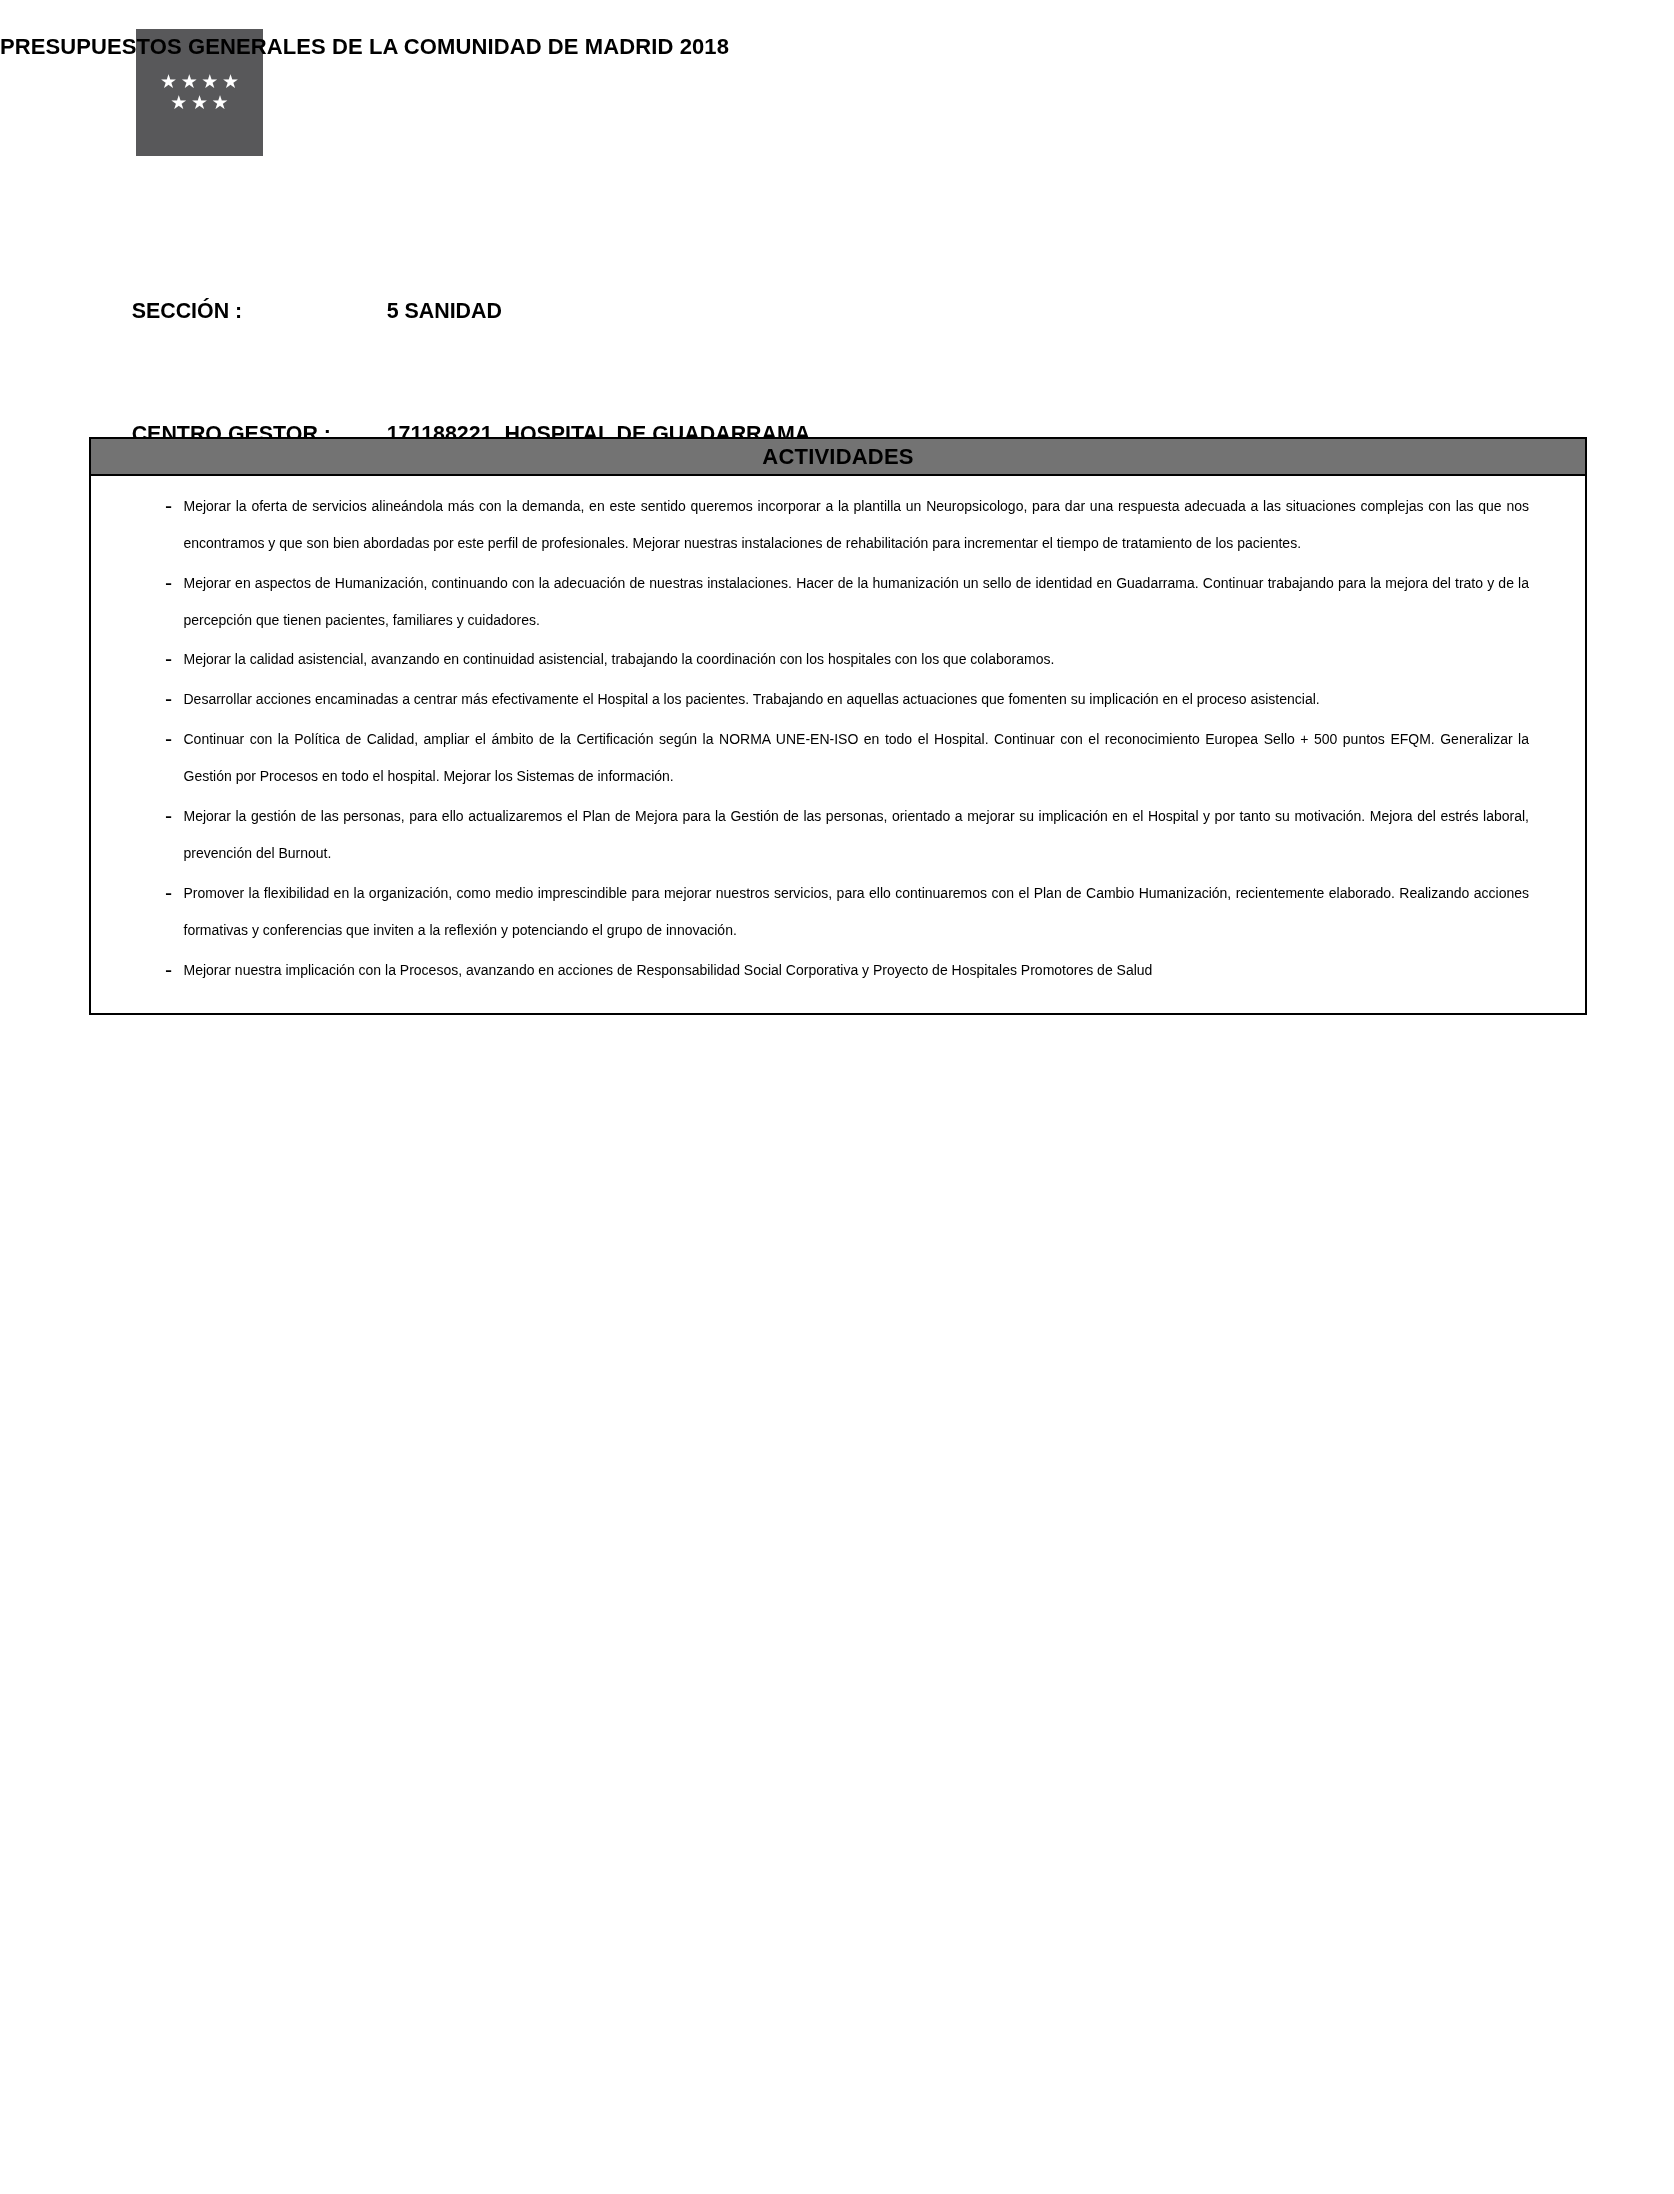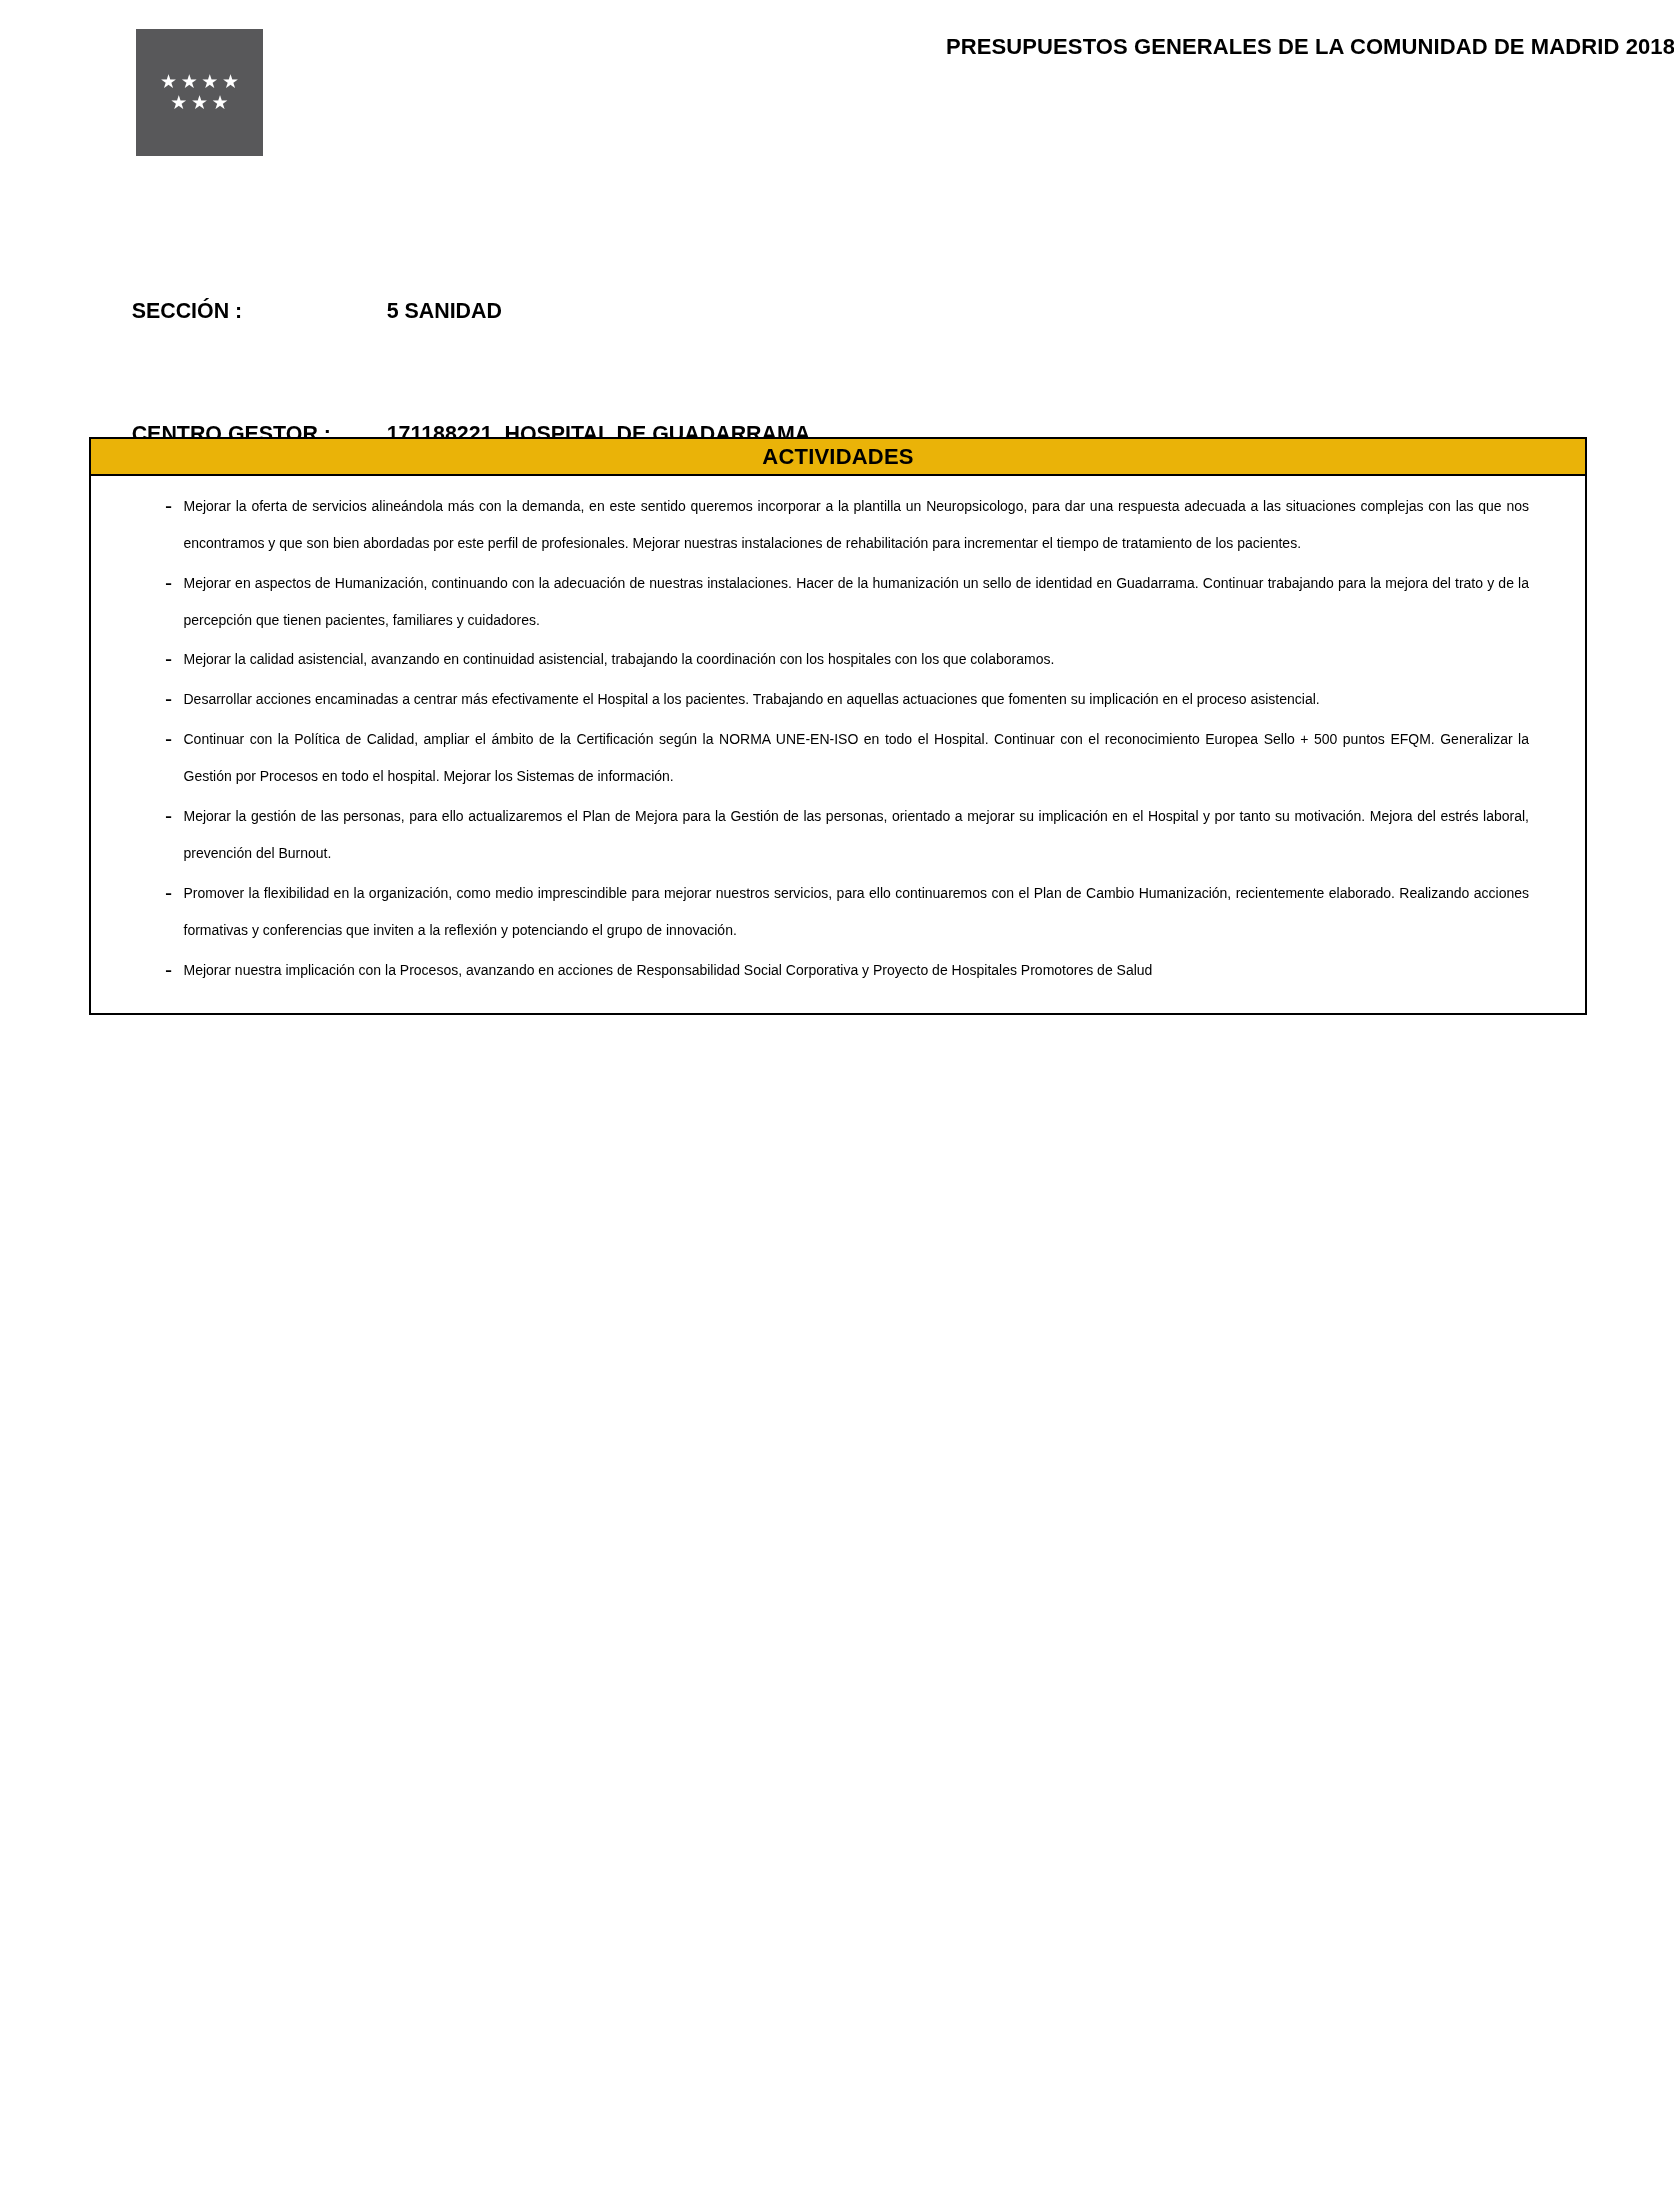--- a/index.html
+++ b/index.html
@@ -35,21 +35,21 @@
     text-indent: 3.6px; 
     white-space: nowrap;
   }
 
   
   .doc-title {
     position: absolute;
     left: 0;
     top: 34px;
     width: 100%;
-    text-align: right;
+    text-align: left;
     font-weight: bold;
     font-size: 22px;
     letter-spacing: 0.1px;
   }
 
   
   .meta {
     position: absolute;
     left: 96px;
     top: 250px;
@@ -63,21 +63,21 @@
   
   .activities-box {
     position: absolute;
     left: 89px;
     top: 437px;
     width: 1498px;
     border: 2.1px solid #000000;
     background: #ffffff;
   }
   .activities-header {
-    background: #eab308;
+    background: #737373;
     border-bottom: 2.1px solid #000000;
     text-align: center;
     font-weight: bold;
     font-size: 22px;
     padding: 5px 0 4.3px 0;
     letter-spacing: 0.2px;
   }
   .activities-body {
     padding: 11.4px 56px 21.4px 74px;
   }

